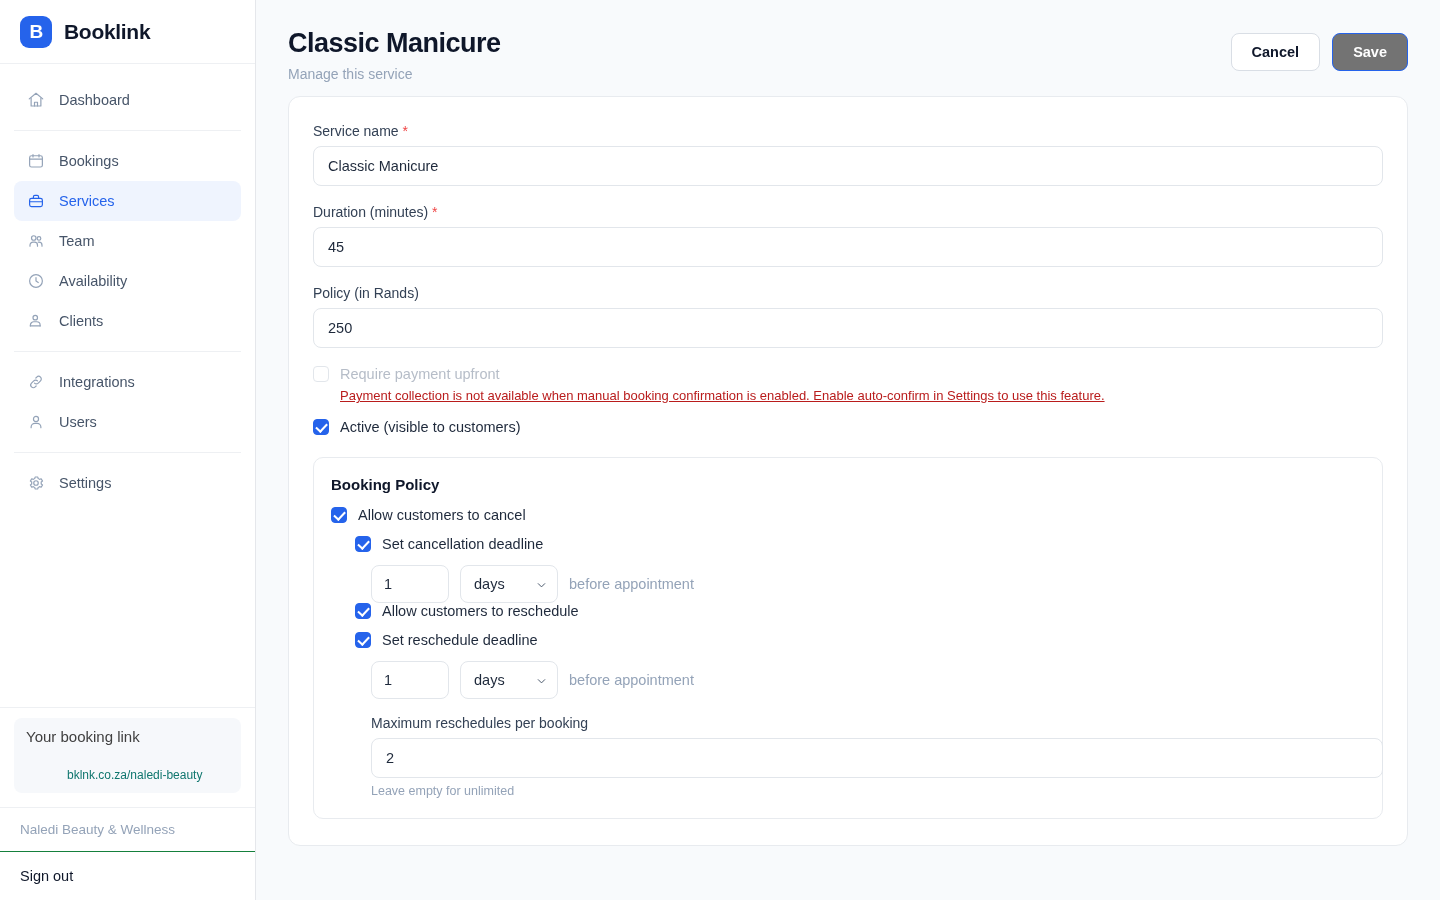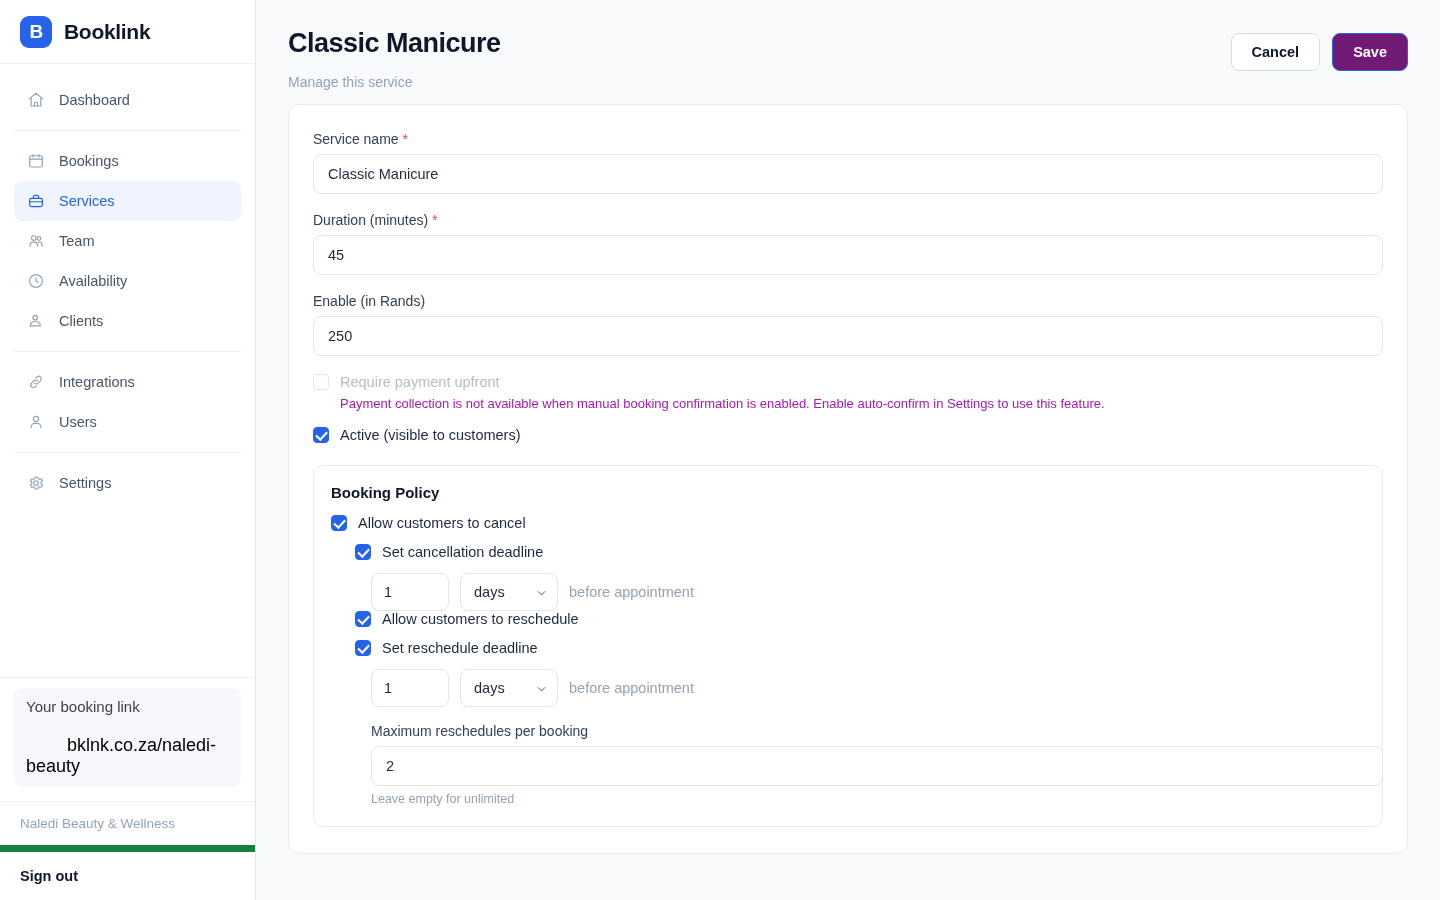--- a/index.html
+++ b/index.html
@@ -50,52 +50,52 @@
   .nav-item.active .ic svg { stroke: #2563eb; }
   .ic { width: 19px; height: 19px; display: flex; align-items: center; justify-content: center; flex: 0 0 19px; }
   .ic svg { width: 18px; height: 18px; fill: none; stroke: #94a3b8; stroke-width: 1.6; stroke-linecap: round; stroke-linejoin: round; }
 
   .sidebar-bottom { flex: 0 0 auto; }
   .booking-link-wrap { padding: 10px 14px 14px 14px; border-top: 1px solid #eef0f3; }
   .booking-link {
     background: #f6f8fb; border-radius: 8px; padding: 10px 12px;
   }
   .booking-link .bl-title { font-size: 15px; color: #404040; margin-bottom: 20px; }
-  .booking-link .bl-url { font-size: 18px; color: #000000; text-decoration: none; cursor: pointer; padding-left: 41px; }
+  .booking-link .bl-url { font-size: 12px; color: #0f766e; text-decoration: none; cursor: pointer; padding-left: 41px; }
   .org-row {
     padding: 14px 20px; font-size: 13.5px; color: #94a3b8;
     border-top: 1px solid #eef0f3;
   }
   .signout-row {
-    padding: 16px 20px; font-size: 14.5px; color: #0f172a; font-weight: 700;
-    border-top: 7px solid #15803d; cursor: pointer;
+    padding: 16px 20px; font-size: 14.5px; color: #0f172a; font-weight: 400;
+    border-top: 1px solid #15803d; cursor: pointer;
   }
 
   
   .main {
     flex: 1 1 auto; height: 900px;
     background: #f8fafc;
     overflow: hidden;
     position: relative;
   }
   .page-head {
     display: flex; align-items: flex-start; justify-content: space-between;
     padding: 28px 32px 14px 32px;
   }
   .page-title { font-size: 27px; font-weight: bold; color: #0f172a; letter-spacing: -0.5px; line-height: 1.15; }
-  .page-sub { font-size: 14px; color: #94a3b8; margin-top: 15px; }
+  .page-sub { font-size: 14px; color: #94a3b8; margin-top: 7px; }
   .head-actions { display: flex; gap: 12px; align-items: center; padding-top: 5px; }
   .btn {
     height: 38px; padding: 0 20px; border-radius: 8px;
     font-size: 14.5px; font-weight: 600; cursor: pointer;
     display: inline-flex; align-items: center; justify-content: center;
     font-family: "Liberation Sans", sans-serif;
   }
   .btn-cancel { background: #ffffff; border: 1px solid #d9dee5; color: #0f172a; }
-  .btn-save { background: #701a75; border: 1px solid #2563eb; color: #ffffff; }
+  .btn-save { background: #737373; border: 1px solid #2563eb; color: #ffffff; }
 
   .card {
     margin: 0 32px;
     background: #ffffff;
     border: 1px solid #e8ebef;
     border-radius: 12px;
     padding: 26px 24px;
   }
 
   .field { margin-bottom: 18px; }
@@ -122,21 +122,21 @@
   .chk.on::after {
     content: ""; width: 4.5px; height: 8.5px;
     border: solid #fff; border-width: 0 2px 2px 0;
     transform: rotate(43deg) translate(-0.5px,-1px);
   }
   .chk.disabled { border-color: #e2e6eb; background: #fff; cursor: default; }
   .chk-label { font-size: 14.5px; color: #1e293b; text-align: right; }
   .chk-label.muted { color: #b6bdc8; }
 
   .warn-note {
-    font-size: 13px; color: #a21caf; margin: 5px 0 0 27px; line-height: 1.4;
+    font-size: 13px; color: #b91c1c; margin: 5px 0 0 27px; line-height: 1.4; text-decoration: underline;
   }
 
   .policy {
     margin-top: 22px;
     border: 1px solid #e8ebef; border-radius: 10px;
     padding: 18px 17px 20px 17px;
   }
   .policy-title { font-size: 15px; font-weight: bold; color: #0f172a; margin-bottom: 14px; }
   .policy-row { margin-bottom: 13px; }
   .indent-1 { margin-left: 24px; }
@@ -325,21 +325,21 @@
         <input class="input" value="Classic Manicure" style="">
       </div>
 
 
       <div class="field">
         <label class="label"><span>Duration (minutes)</span> <span class="req">*</span></label>
         <input class="input" value="45" style="">
       </div>
 
       <div class="field">
-        <label class="label">Enable (in Rands)</label>
+        <label class="label">Policy (in Rands)</label>
         <input class="input" value="250" style="">
       </div>
 
       <div class="field" style="margin-bottom:14px;">
         <div class="chk-row">
           <span class="chk disabled"></span>
           <span class="chk-label muted">Require payment upfront</span>
         </div>
         <div class="warn-note">Payment collection is not available when manual booking confirmation is enabled. Enable auto-confirm in Settings to use this feature.</div>
       </div>

